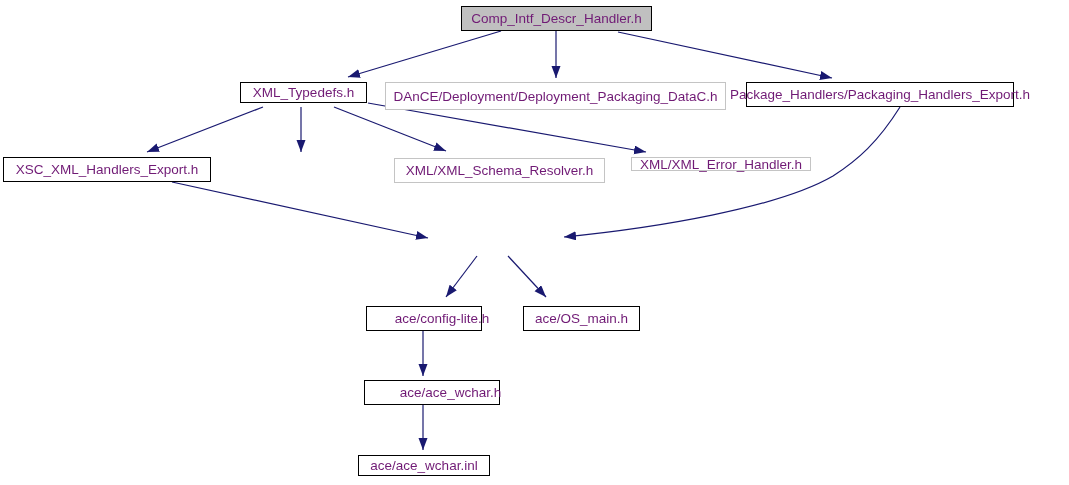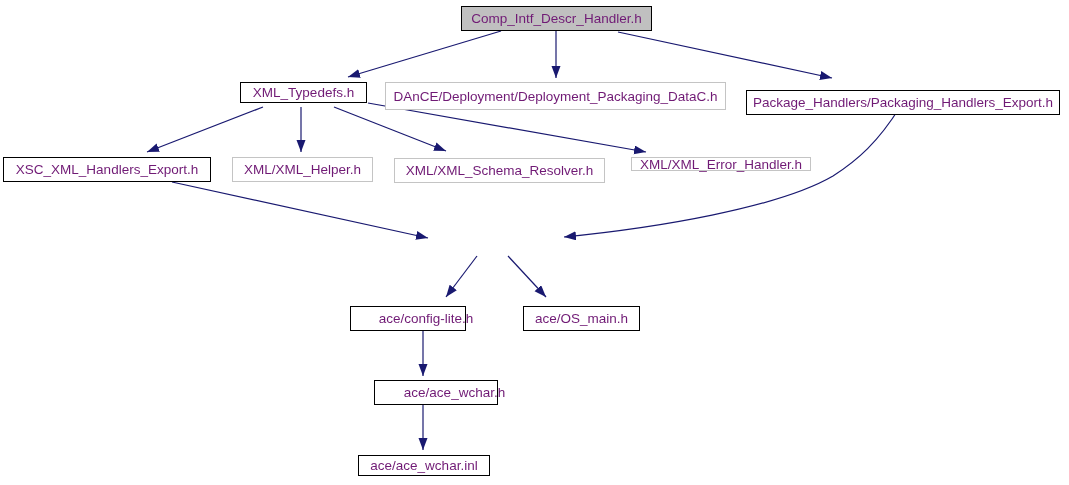--- a/index.html
+++ b/index.html
@@ -60,32 +60,31 @@
       <path d="M423,405 L423,450" marker-end="url(#arrow)"></path>
     </g>
   </svg>
 
   <div class="node root" style="left:461px;top:6px;width:191px;height:25px;">Comp_Intf_Descr_Handler.h</div>
 
   <div class="node" style="left:240px;top:82px;width:127px;height:21px;">XML_Typedefs.h</div>
 
   <div class="node undoc" style="left:385px;top:82px;width:341px;height:28px;">DAnCE/Deployment/Deployment_Packaging_DataC.h</div>
 
-  <div class="node" style="left:746px;top:90px;width:314px;height:25px;">Package_Handlers/Packaging_Handlers_Export.h</div>
+  <div class="node" style="left:746px;top:82px;width:268px;height:25px;">Package_Handlers/Packaging_Handlers_Export.h</div>
 
   <div class="node" style="left:3px;top:157px;width:208px;height:25px;">XSC_XML_Handlers_Export.h</div>
 
-  <div class="node undoc" style="left:232px;top:157px;width:141px;height:25px;">XML/XML_Helper.h</div>
 
   <div class="node undoc" style="left:394px;top:158px;width:211px;height:25px;">XML/XML_Schema_Resolver.h</div>
 
   <div class="node undoc" style="left:631px;top:157px;width:180px;height:14px;">XML/XML_Error_Handler.h</div>
 
 
-  <div class="node" style="left:350px;top:306px;width:116px;height:25px;padding-left:36px;">ace/config-lite.h</div>
+  <div class="node" style="left:366px;top:306px;width:116px;height:25px;padding-left:36px;">ace/config-lite.h</div>
 
   <div class="node" style="left:503px;top:306px;width:117px;height:25px;margin-left:20px;">ace/OS_main.h</div>
 
-  <div class="node" style="left:374px;top:380px;width:124px;height:25px;padding-left:37px;">ace/ace_wchar.h</div>
+  <div class="node" style="left:364px;top:380px;width:136px;height:25px;padding-left:37px;">ace/ace_wchar.h</div>
 
   <div class="node" style="left:358px;top:455px;width:132px;height:21px;">ace/ace_wchar.inl</div>
 
 </div>
 
 </body></html>

